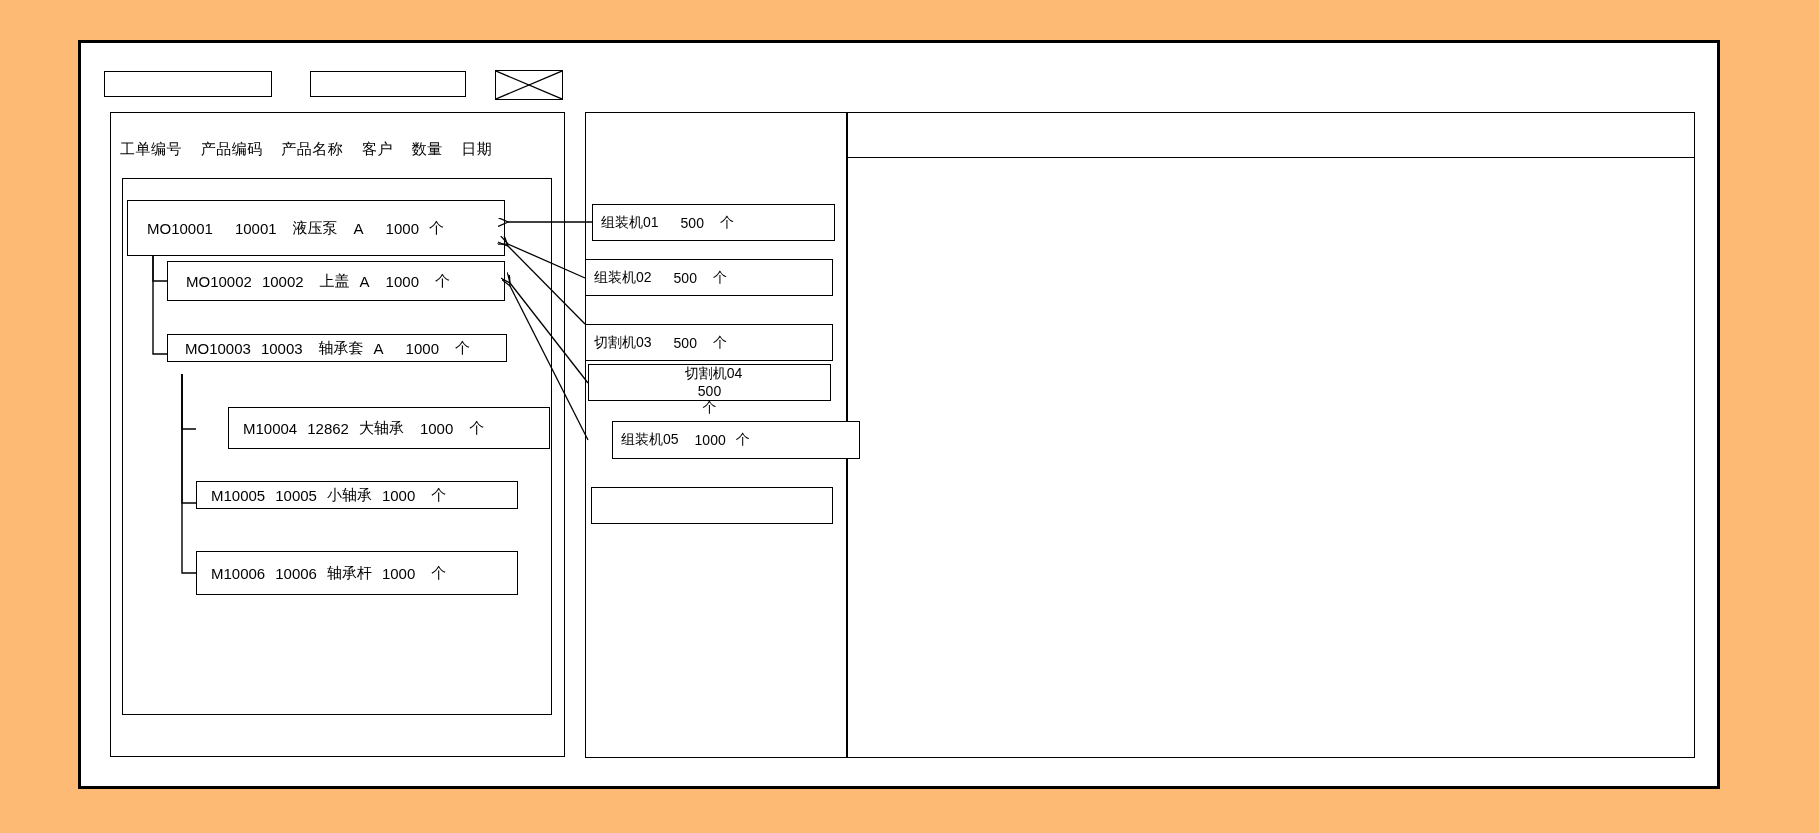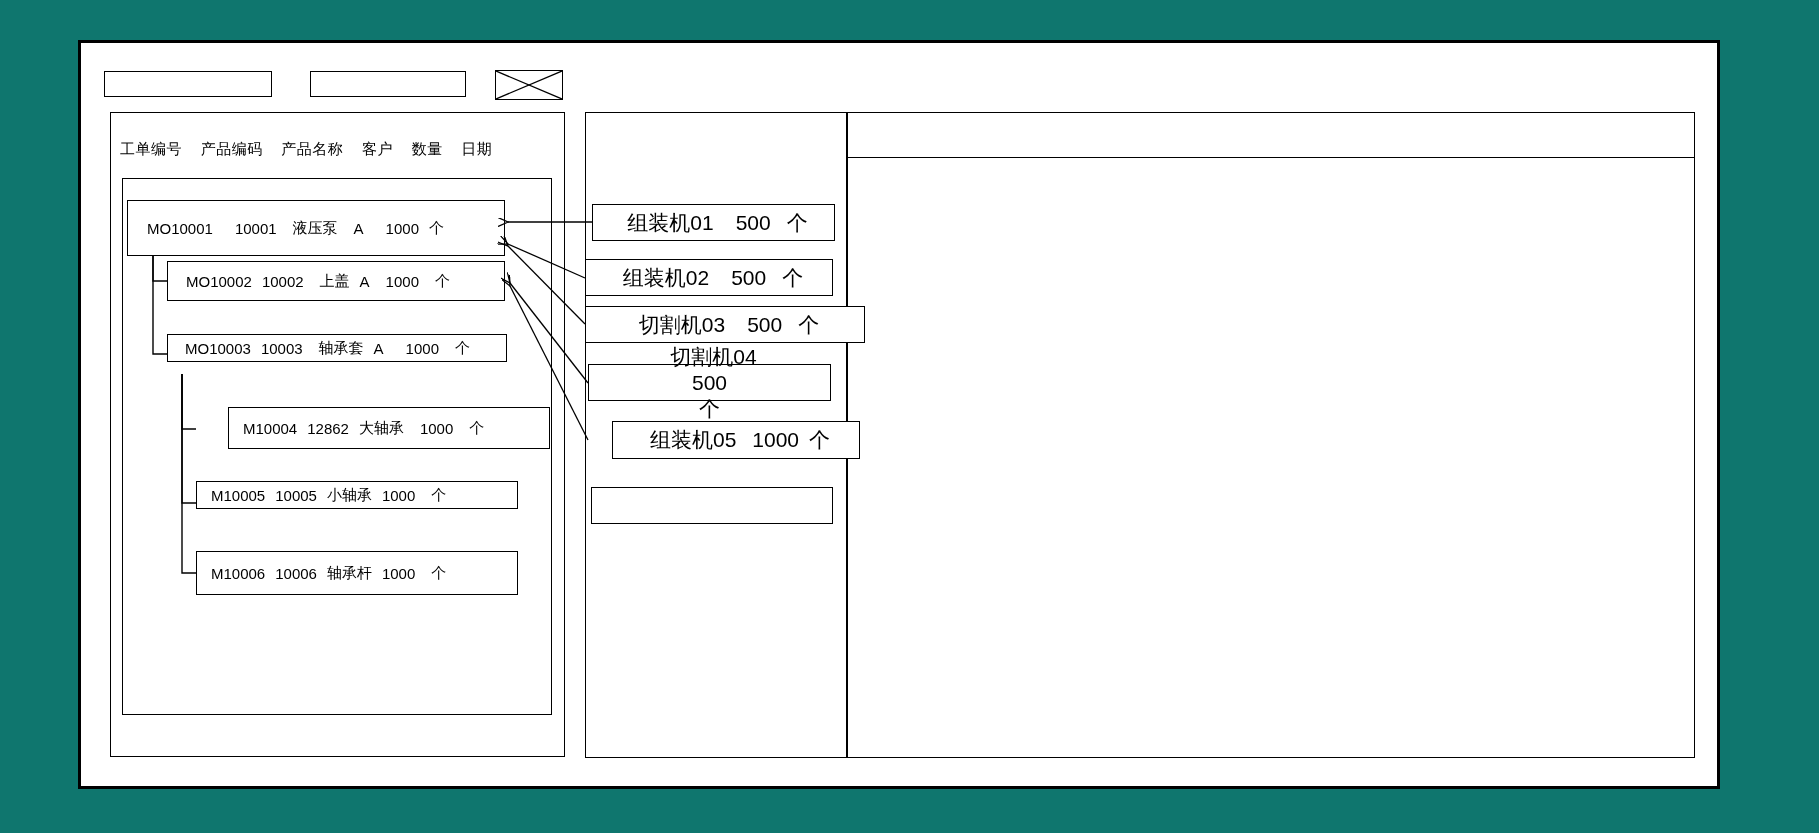--- a/index.html
+++ b/index.html
@@ -8,21 +8,21 @@
     background: #ffffff;
   }
   body {
     font-family: "Liberation Sans", "DejaVu Sans", sans-serif;
     color: #000000;
   }
   #screen {
     position: relative;
     width: 1819px;
     height: 833px;
-    background: #0f766e;
+    background: #fdba74;
     overflow: hidden;
   }
 
   
   .window-frame {
     position: absolute;
     left: 78px;
     top: 40px;
     width: 1642px;
     height: 749px;
@@ -130,28 +130,27 @@
   }
 
   
   .machine-card {
     position: absolute;
     border: 1.5px solid #000000;
     box-sizing: border-box;
     background: #ffffff;
     display: flex;
     align-items: center;
-    font-size: 21px;
+    font-size: 14px;
     white-space: nowrap;
-    justify-content: center;
   }
   .machine-card .pad { padding-left: 8px; }
   #machine-0 { left: 592px; top: 204px; width: 243px; height: 37px; }
   #machine-1 { left: 585px; top: 259px; width: 248px; height: 37px; }
-  #machine-2 { left: 585px; top: 306px; width: 280px; height: 37px; }
+  #machine-2 { left: 585px; top: 324px; width: 248px; height: 37px; }
   #machine-3 { left: 588px; top: 364px; width: 243px; height: 37px; flex-direction: column; }
   #machine-4 { left: 588px; top: 421px; width: 248px; height: 38px; margin-left: 24px; }
   #machine-5 { left: 591px; top: 487px; width: 242px; height: 37px; }
 
   #middle-dot {
     position: absolute;
     left: 677px;
     top: 167px;
     width: 5px;
     height: 3px;

